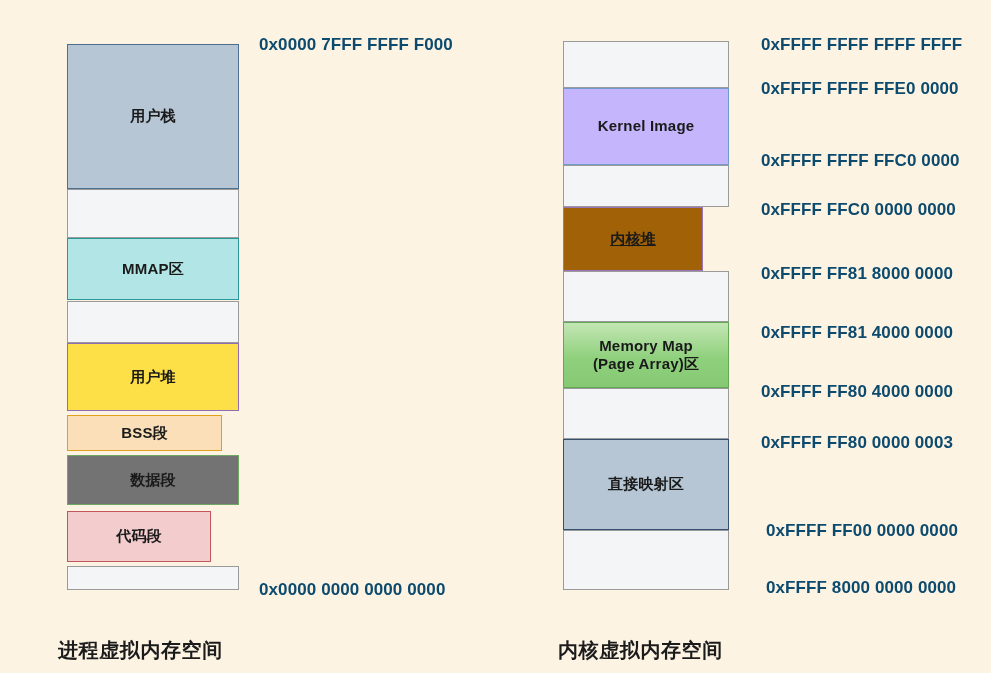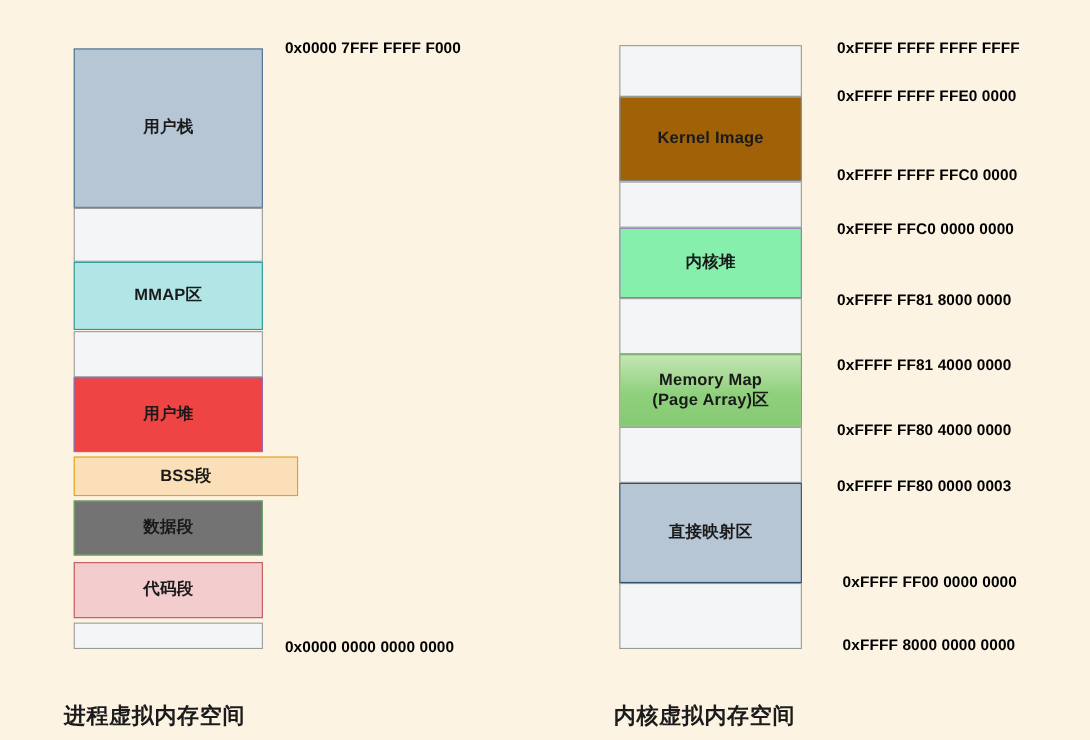--- a/index.html
+++ b/index.html
@@ -34,23 +34,23 @@
     color: #1a1a1a;
     line-height: 1.22;
     letter-spacing: 0.2px;
   }
   .seg.gap {
     background: #f4f5f6;
     border: 1px solid #9a9a9a;
   }
   .addr {
     position: absolute;
-    font-size: 14px;
+    font-size: 17px;
     font-weight: 700;
-    color: #000000;
+    color: #0c4a6e;
     white-space: nowrap;
     letter-spacing: 0.1px;
     font-family: "Liberation Sans", "DejaVu Sans", sans-serif;
   }
   .caption {
     position: absolute;
     font-size: 20px;
     font-weight: 700;
     color: #1b1b1b;
     white-space: nowrap;
@@ -69,56 +69,56 @@
     </div>
 
     <div class="seg gap" style="left:0; top:148px; width:172px; height:49px;"></div>
 
     <div class="seg" style="left:0; top:197px; width:172px; height:62px; background:#b2e5e5; border:1px solid #2b9797;">
       <span>MMAP区</span>
     </div>
 
     <div class="seg gap" style="left:0; top:260px; width:172px; height:42px;"></div>
 
-    <div class="seg" style="left:0; top:302px; width:172px; height:68px; background:#ef4444; border:1px solid #8f6cb5;">
+    <div class="seg" style="left:0; top:302px; width:172px; height:68px; background:#fde047; border:1px solid #8f6cb5;">
       <span>用户堆</span>
     </div>
 
-    <div class="seg" style="left:0; top:374px; width:204px; height:36px; background:#fbdfb8; border:1px solid #e0a21a;">
+    <div class="seg" style="left:0; top:374px; width:155px; height:36px; background:#fbdfb8; border:1px solid #e0a21a;">
       <span>BSS段</span>
     </div>
 
     <div class="seg" style="left:0; top:414px; width:172px; height:50px; background:#737373; border:1px solid #6fa862;">
       <span>数据段</span>
     </div>
 
-    <div class="seg" style="left:0; top:470px; width:172px; height:51px; background:#f3ccce; border:1px solid #c2565d;">
+    <div class="seg" style="left:0; top:470px; width:144px; height:51px; background:#f3ccce; border:1px solid #c2565d;">
       <span>代码段</span>
     </div>
 
     <div class="seg gap" style="left:0; top:525px; width:172px; height:24px;"></div>
   </div>
 
   <div class="addr" style="left:259px; top:35px;">0x0000 7FFF FFFF F000</div>
 
   <div class="addr" style="left:259px; top:580px;">0x0000 0000 0000 0000</div>
 
   <div class="caption" style="left:58px; top:637px;">进程虚拟内存空间</div>
 
   <div class="column" style="left:563px; top:41px; width:166px; height:549px;">
 
     <div class="seg gap" style="left:0; top:0; width:166px; height:47px;"></div>
 
-    <div class="seg" style="left:0; top:47px; width:166px; height:77px; background:#a16207; border:1px solid #6e9bcb;">
+    <div class="seg" style="left:0; top:47px; width:166px; height:77px; background:#c4b5fd; border:1px solid #6e9bcb;">
       <span>Kernel Image</span>
     </div>
 
     <div class="seg gap" style="left:0; top:124px; width:166px; height:42px;"></div>
 
-    <div class="seg" style="left:0; top:166px; width:166px; height:64px; background:#86efac; border:1px solid #9b74bb;">
+    <div class="seg" style="left:0; top:166px; width:140px; height:64px; background:#a16207; border:1px solid #9b74bb;text-decoration:underline;">
       <span>内核堆</span>
     </div>
 
     <div class="seg gap" style="left:0; top:230px; width:166px; height:51px;"></div>
 
     <div class="seg" style="left:0; top:281px; width:166px; height:66px; background:linear-gradient(180deg,#c3e6b4 0%,#8fd07c 55%,#86c973 100%); border:1px solid #64a755; white-space:pre-line;">
       <span>Memory Map
 (Page Array)区</span>
     </div>
 

